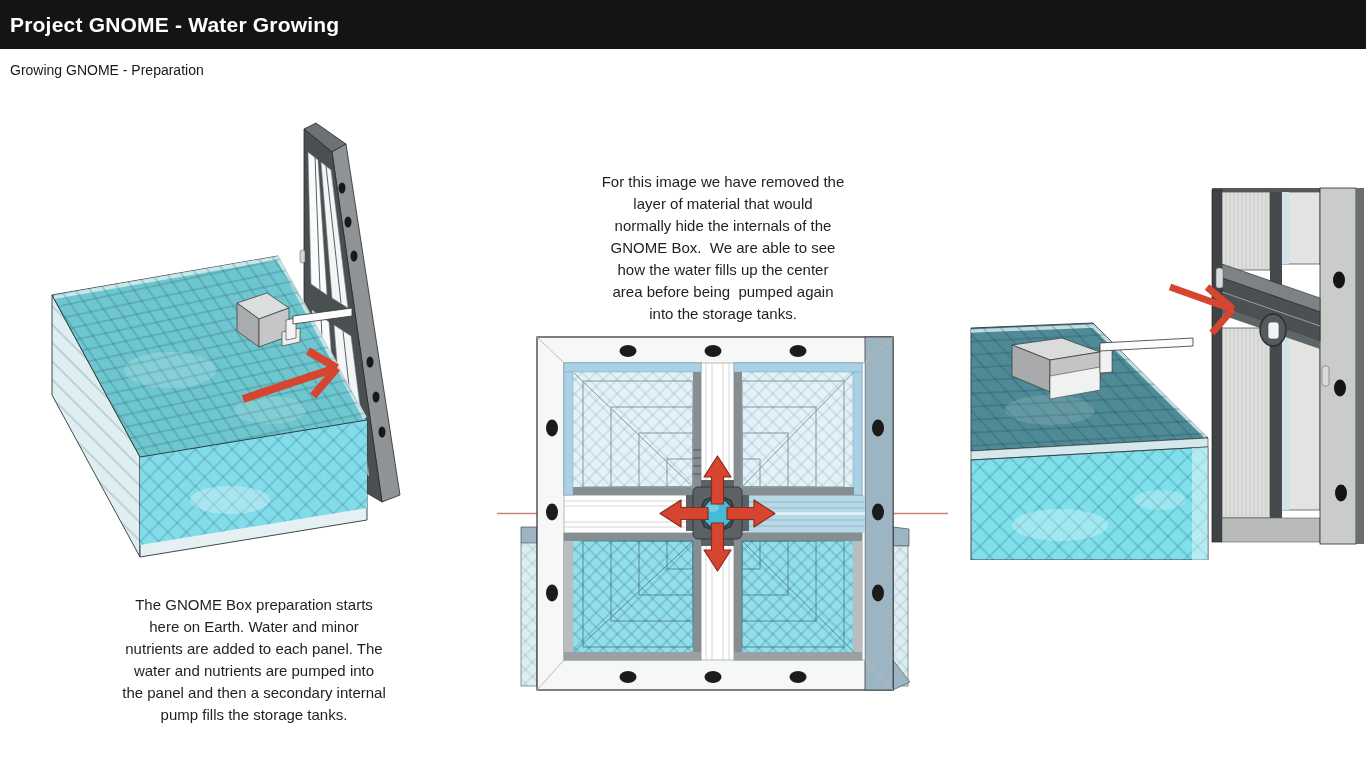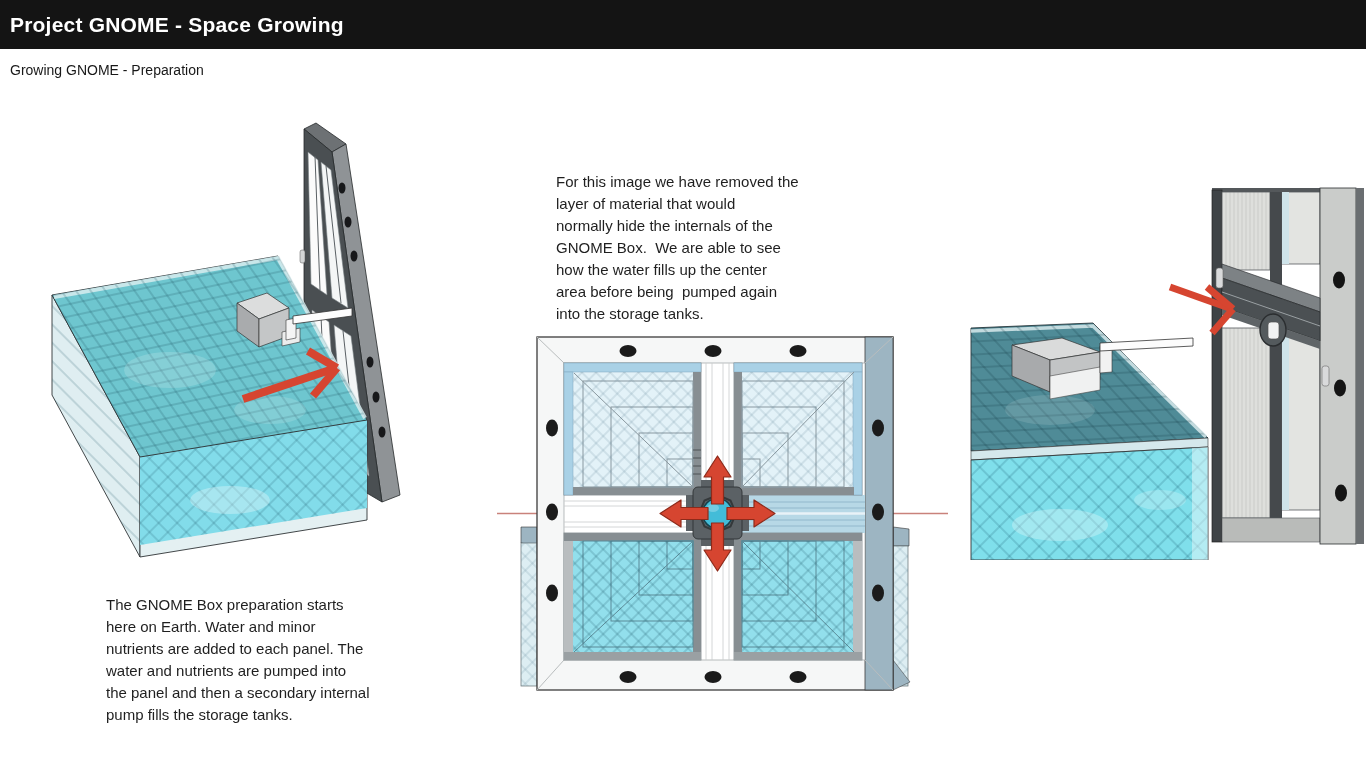--- a/index.html
+++ b/index.html
@@ -7,36 +7,36 @@
     --c-accent-arrow-red:#d64530; --c-guide-line-red:#c9827b;
   }
   html,body{margin:0;padding:0;background:#fff;}
   .canvas{position:relative;width:1366px;height:768px;background:#ffffff;overflow:hidden;
           font-family:"Liberation Sans",sans-serif;color:var(--c-text,#1f1f1f);}
   .titlebar{position:absolute;left:0;top:0;width:1366px;height:49px;background:var(--c-header-bg,#141414);}
   .titlebar h1{margin:0;padding:0 0 0 10px;font-size:21px;line-height:49px;font-weight:700;
                color:var(--c-header-fg,#fff);letter-spacing:.2px;}
   .subtitle{position:absolute;left:10px;top:62px;font-size:14px;color:#181818;}
   .fig{position:absolute;}
-  .cap{position:absolute;font-size:15px;line-height:22px;text-align:left;color:var(--c-text,#1f1f1f);
+  .cap{position:absolute;font-size:15px;line-height:22px;text-align:center;color:var(--c-text,#1f1f1f);
        white-space:pre-wrap;margin:0;}
   .cap-left{left:106px;top:594px;width:296px;}
   .cap-center{left:556px;top:171px;width:334px;}
   .cap-right{left:1020px;top:584px;width:294px;}
   .arrowfill{fill:var(--c-accent-arrow-red,#d64530);stroke:#8e2a1a;stroke-width:1.2;stroke-linejoin:round;}
   .arrowstroke{stroke:var(--c-accent-arrow-red,#d64530);stroke-width:8;fill:none;stroke-linecap:butt;}
   .guideline{stroke:var(--c-guide-line-red,#c9827b);stroke-width:1.3;}
 </style>
 </head>
 <body>
 
 <div class="canvas">
 
   <header class="titlebar">
-    <h1>Project GNOME - Space Growing</h1>
+    <h1>Project GNOME - Water Growing</h1>
   </header>
 
   <div class="subtitle">Growing GNOME - Preparation</div>
 
   <svg class="fig" style="left:30px;top:110px" width="400" height="470" viewBox="0 0 400 470">
     <defs>
       <pattern id="lhA" patternUnits="userSpaceOnUse" width="12" height="12" patternTransform="rotate(-12)">
         <line x1="0" y1="6" x2="12" y2="6" stroke="rgba(30,90,105,0.42)" stroke-width="1"></line>
       </pattern>
       <pattern id="lhB" patternUnits="userSpaceOnUse" width="12" height="12" patternTransform="rotate(55)">

